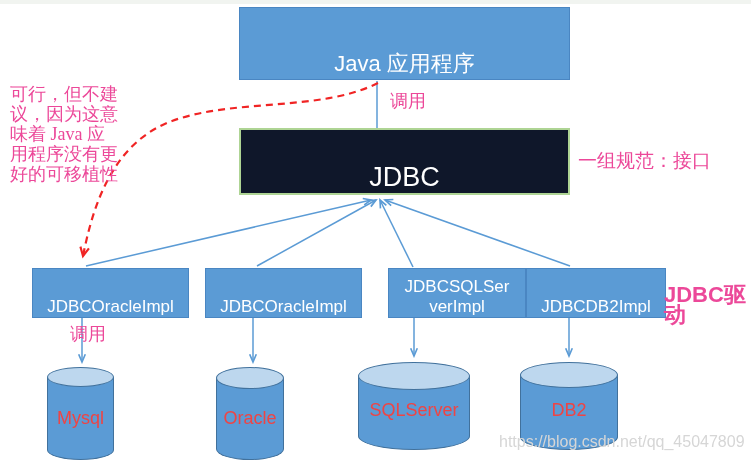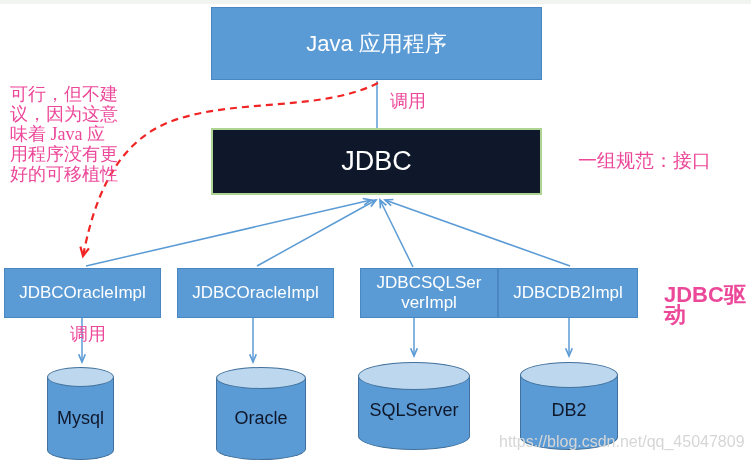--- a/index.html
+++ b/index.html
@@ -8,22 +8,22 @@
     background:#ffffff; overflow:hidden;
     font-family:"Liberation Sans", sans-serif;
   }
   .top-strip {
     position:absolute; left:0; top:0; width:751px; height:4px;
     background:#f1f4f0;
   }
   svg.connectors { position:absolute; left:0; top:0; width:751px; height:461px; pointer-events:none; }
 
   .box {
-    position:absolute; display:flex; align-items:center; justify-content:center;
-    color:#ffffff; text-align:center; box-sizing:border-box;
+    position:absolute; display:flex; align-items:flex-end; justify-content:center;
+    color:#ffffff; text-align:center; box-sizing:border-box;margin-left:28px;
   }
   .blue-box  { background:#5B9BD5; border:1px solid #4a86c2; }
   .app-box   { left:211px; top:7px;   width:331px; height:73px; font-size:22px; }
   .jdbc-box  { left:211px; top:128px; width:331px; height:67px; font-size:27px;
                background:#0f172a; border:2px solid #aed494; color:#ffffff; }
   .impl-box  { font-size:17px; line-height:20px; white-space:pre-line; }
   .impl1 { left:4px;   top:268px; width:157px; height:50px; }
   .impl2 { left:177px; top:268px; width:157px; height:50px; }
   .impl3 { left:360px; top:268px; width:138px; height:50px; }
   .impl4 { left:498px; top:268px; width:140px; height:50px; }
@@ -49,24 +49,24 @@
     border-radius:0 0 50% 50% / 0 0 var(--ry) var(--ry);
     box-sizing:border-box;
   }
   .cyl-top {
     position:absolute; left:0; right:0; top:0; height:calc(var(--ry) * 2);
     background:#BDD7EE; border:1px solid #41719C; border-radius:50%;
     box-sizing:border-box;
   }
   .cyl-label {
     position:absolute; left:0; right:0; top:calc(50% - 6px);
-    text-align:center; color:#0f172a; font-size:18px;
+    text-align:center; color:#ef4444; font-size:18px;
   }
   .cyl-mysql     { left:47px;  top:367px; width:67px;  height:93px; --ry:10px; }
-  .cyl-oracle    { left:216px; top:367px; width:90px;  height:93px; --ry:11px; }
+  .cyl-oracle    { left:216px; top:367px; width:68px;  height:93px; --ry:11px; }
   .cyl-sqlserver { left:358px; top:362px; width:112px; height:88px; --ry:14px; }
   .cyl-db2       { left:520px; top:362px; width:98px;  height:88px; --ry:13px; }
 </style>
 </head>
 <body>
 
 <div class="canvas">
   <div class="top-strip"></div>
 
   <svg class="connectors" viewBox="0 0 751 461" xmlns="http://www.w3.org/2000/svg">

